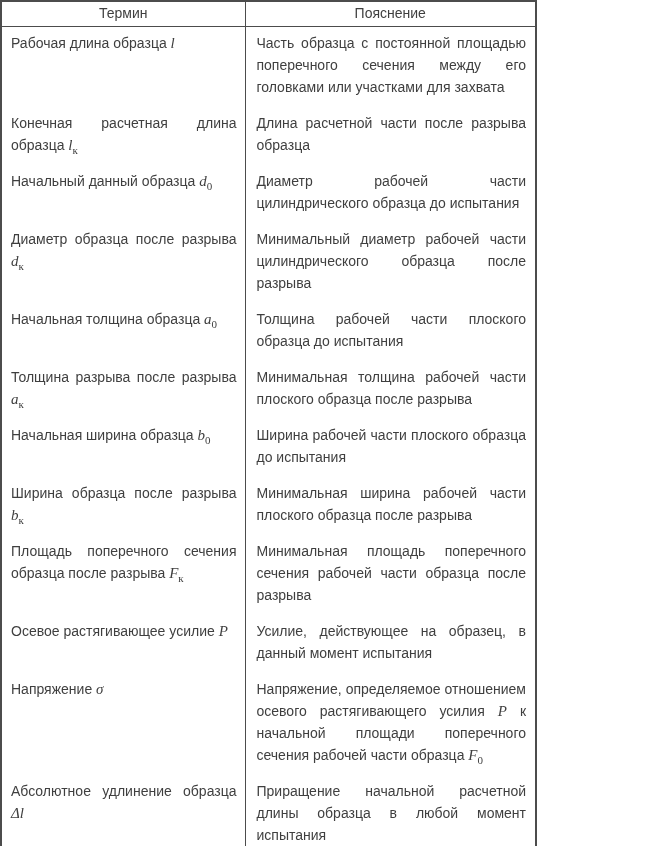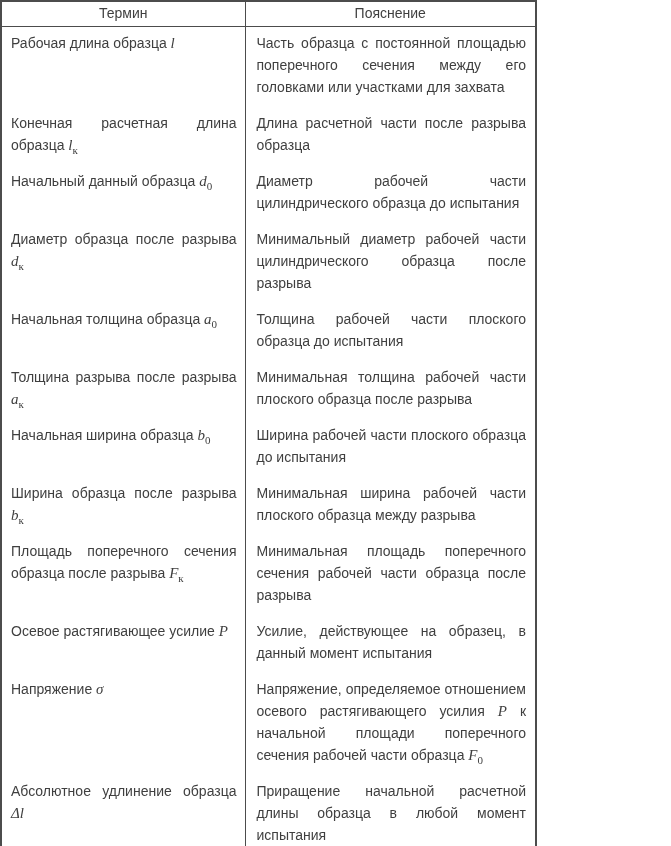--- a/index.html
+++ b/index.html
@@ -74,21 +74,21 @@
     <tr>
       <td class="term"><span>Толщина разрыва после разрыва</span> <span class="symwrap"><span class="sym">a</span><sub class="ssub">к</sub></span></td>
       <td class="expl"><span>Минимальная толщина рабочей части плоского образца после разрыва</span></td>
     </tr>
     <tr>
       <td class="term"><span>Начальная ширина образца</span> <span class="symwrap"><span class="sym">b</span><sub class="ssub">0</sub></span></td>
       <td class="expl"><span>Ширина рабочей части плоского образца до испытания</span></td>
     </tr>
     <tr>
       <td class="term"><span>Ширина образца после разрыва</span> <span class="symwrap"><span class="sym">b</span><sub class="ssub">к</sub></span></td>
-      <td class="expl"><span>Минимальная ширина рабочей части плоского образца между разрыва</span></td>
+      <td class="expl"><span>Минимальная ширина рабочей части плоского образца после разрыва</span></td>
     </tr>
     <tr>
       <td class="term"><span>Площадь поперечного сечения образца после разрыва</span> <span class="symwrap"><span class="sym">F</span><sub class="ssub">к</sub></span></td>
       <td class="expl"><span>Минимальная площадь поперечного сечения рабочей части образца после разрыва</span></td>
     </tr>
     <tr>
       <td class="term"><span>Осевое растягивающее усилие</span> <span class="symwrap"><span class="sym">P</span><sub class="ssub"></sub></span></td>
       <td class="expl"><span>Усилие, действующее на образец, в данный момент испытания</span></td>
     </tr>
     <tr>

